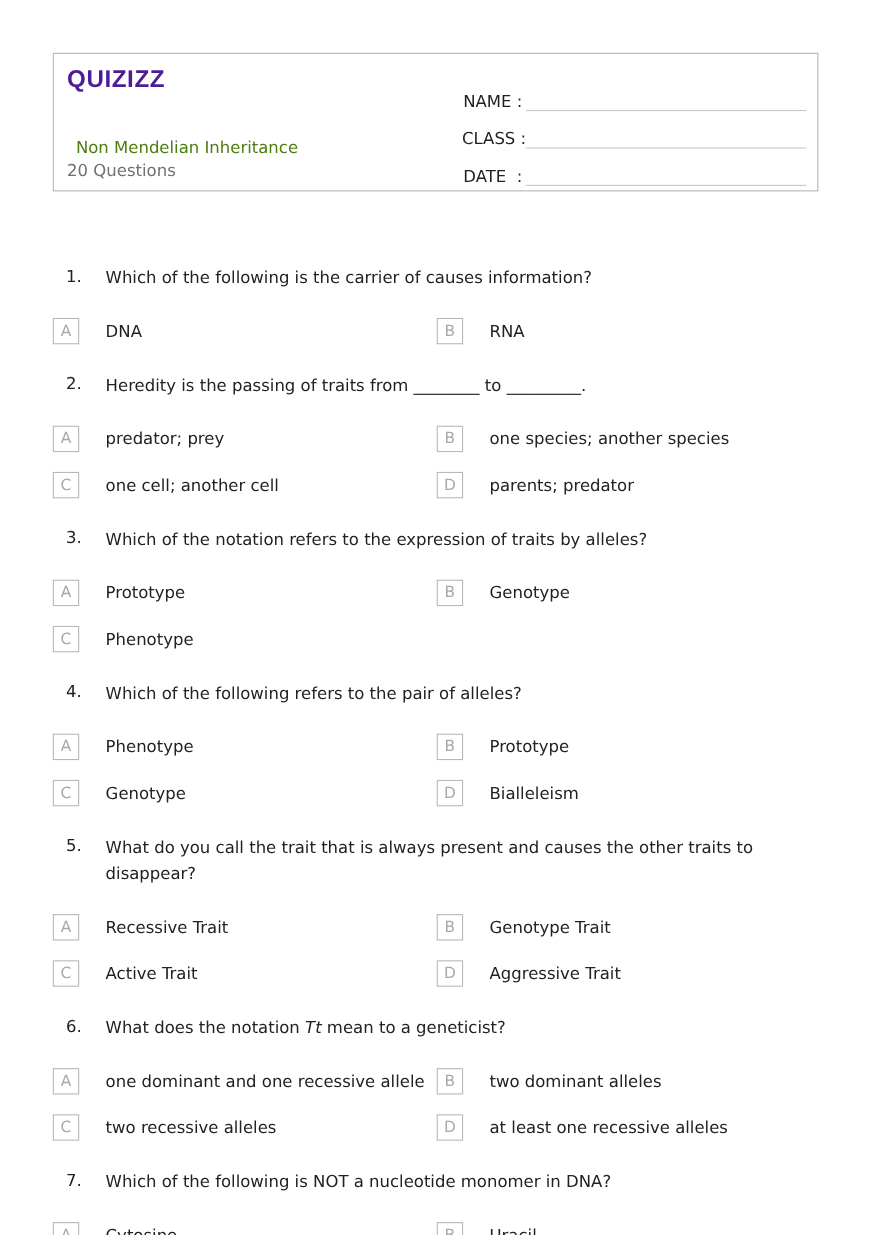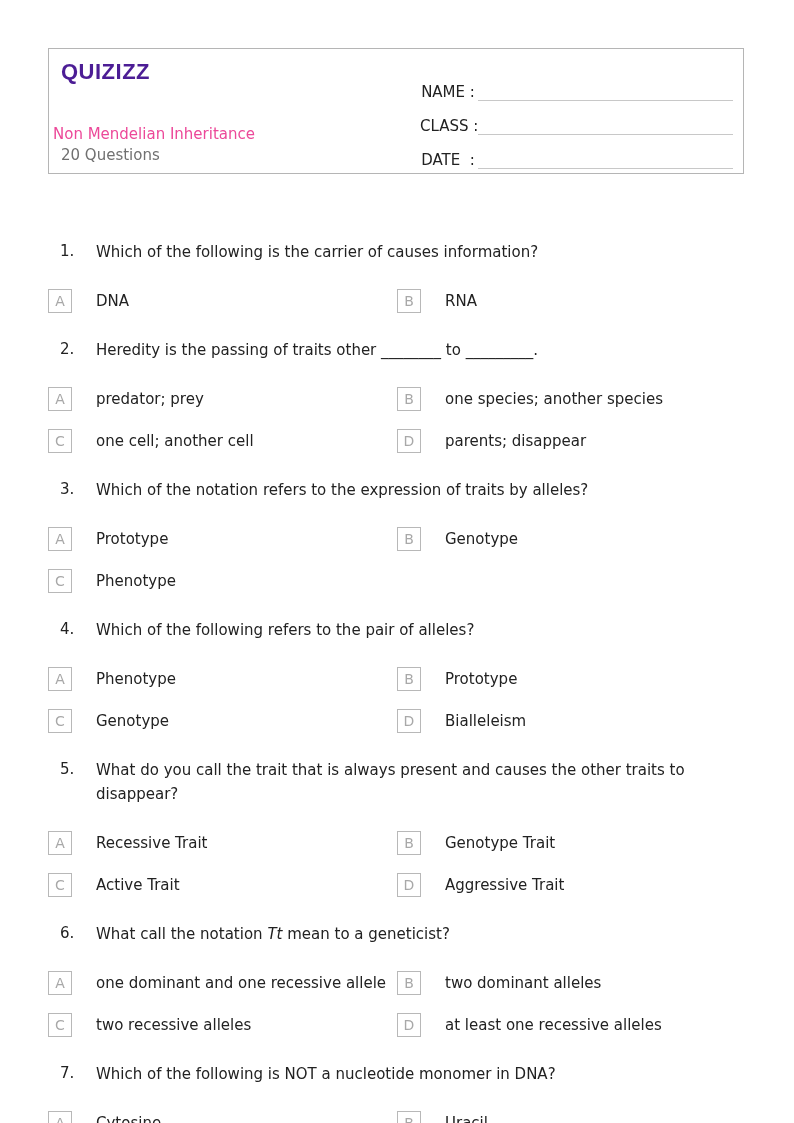--- a/index.html
+++ b/index.html
@@ -10,21 +10,21 @@
   }
   .header {
     position: absolute; left: 48px; top: 48px; width: 696px; height: 126px;
     border: 1px solid #b5b5b5; box-sizing: border-box;
   }
   .logo {
     position: absolute; left: 12px; top: 10px;
     font-family: Liberation Sans, sans-serif; font-weight: bold;
     font-size: 22px; letter-spacing: 0.5px; color: #4c1d95;
   }
-  .ws-title { position: absolute; left: 4px; top: 76px; font-size: 15px; color: #ec4899; }
+  .ws-title { position: absolute; left: 20px; top: 76px; font-size: 15px; color: #4d7c0f; }
   .ws-count { position: absolute; left: 12px; top: 97px; font-size: 15px; color: #707070; }
   .fields { position: absolute; left: 371px; top: 18px; width: 313px; text-align: center; }
   .field { display: flex; align-items: flex-end; height: 34px; }
   .field-label { font-size: 15px; color: #222; width: 56px; white-space: nowrap; }
   .field-line { flex: 1; border-bottom: 1px solid #c8c8c8; height: 22px; margin-left: 2px; }
   .q-num { position: absolute; left: 60px; font-size: 15px; color: #222; }
   .q-text { position: absolute; left: 96px; width: 600px; font-size: 15px; line-height: 24px; color: #222; }
   .opt { position: absolute; height: 24px; display: flex; align-items: center; }
   .opt-box {
     width: 22px; height: 22px; border: 1px solid #b8b8b8;
@@ -67,36 +67,36 @@
     <span class="opt-text">DNA</span>
   </div>
   <div class="opt col-b" style="top:289px">
     <span class="opt-box">B</span>
     <span class="opt-text">RNA</span>
   </div>
 </div>
 
 <div>
   <span class="q-num" style="top:340px">2.</span>
-  <span class="q-text" style="top:338px">Heredity is the passing of traits other ________ to _________.</span>
+  <span class="q-text" style="top:338px">Heredity is the passing of traits from ________ to _________.</span>
   <div class="opt col-a" style="top:387px">
     <span class="opt-box">A</span>
     <span class="opt-text">predator; prey</span>
   </div>
   <div class="opt col-b" style="top:387px">
     <span class="opt-box">B</span>
     <span class="opt-text">one species; another species</span>
   </div>
   <div class="opt col-a" style="top:429px">
     <span class="opt-box">C</span>
     <span class="opt-text">one cell; another cell</span>
   </div>
   <div class="opt col-b" style="top:429px">
     <span class="opt-box">D</span>
-    <span class="opt-text">parents; disappear</span>
+    <span class="opt-text">parents; predator</span>
   </div>
 </div>
 
 <div>
   <span class="q-num" style="top:480px">3.</span>
   <span class="q-text" style="top:478px">Which of the notation refers to the expression of traits by alleles?</span>
   <div class="opt col-a" style="top:527px">
     <span class="opt-box">A</span>
     <span class="opt-text">Prototype</span>
   </div>
@@ -147,21 +147,21 @@
     <span class="opt-text">Active Trait</span>
   </div>
   <div class="opt col-b" style="top:873px">
     <span class="opt-box">D</span>
     <span class="opt-text">Aggressive Trait</span>
   </div>
 </div>
 
 <div>
   <span class="q-num" style="top:924px">6.</span>
-  <span class="q-text" style="top:922px"><span style="white-space:pre">What call the notation </span><em>Tt</em><span style="white-space:pre"> mean to a geneticist?</span></span>
+  <span class="q-text" style="top:922px"><span style="white-space:pre">What does the notation </span><em>Tt</em><span style="white-space:pre"> mean to a geneticist?</span></span>
   <div class="opt col-a" style="top:971px">
     <span class="opt-box">A</span>
     <span class="opt-text">one dominant and one recessive allele</span>
   </div>
   <div class="opt col-b" style="top:971px">
     <span class="opt-box">B</span>
     <span class="opt-text">two dominant alleles</span>
   </div>
   <div class="opt col-a" style="top:1013px">
     <span class="opt-box">C</span>

